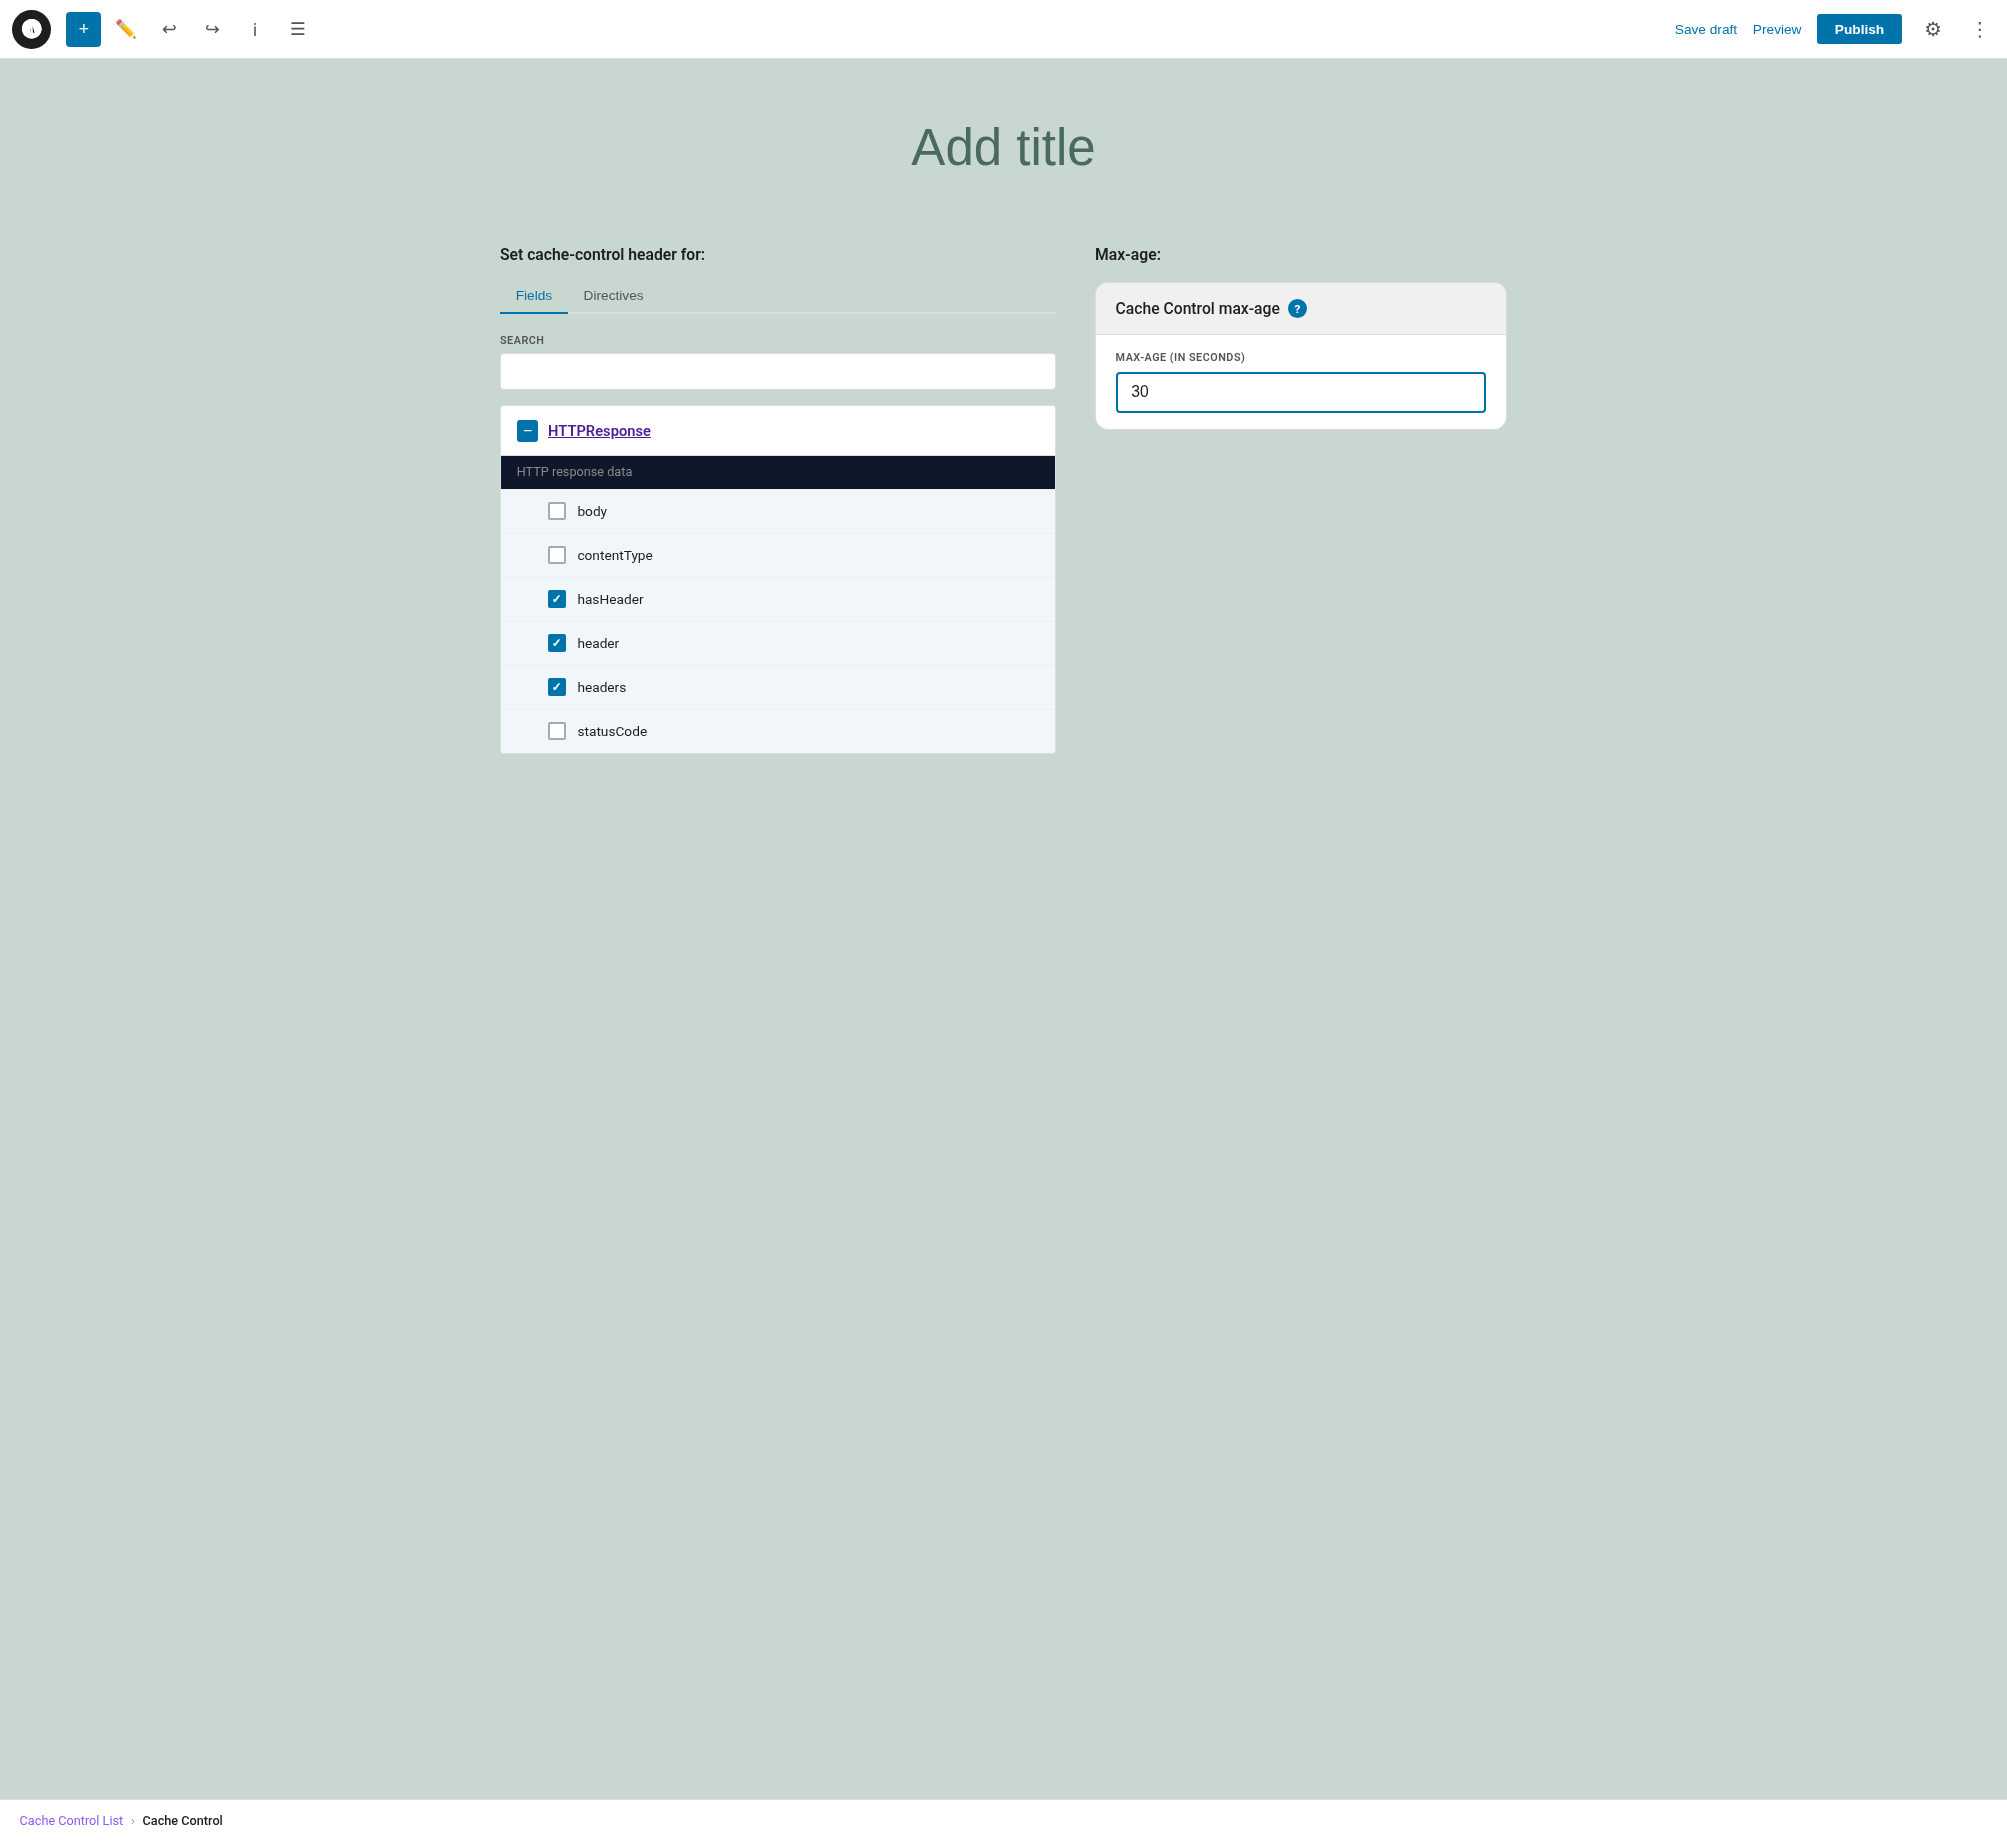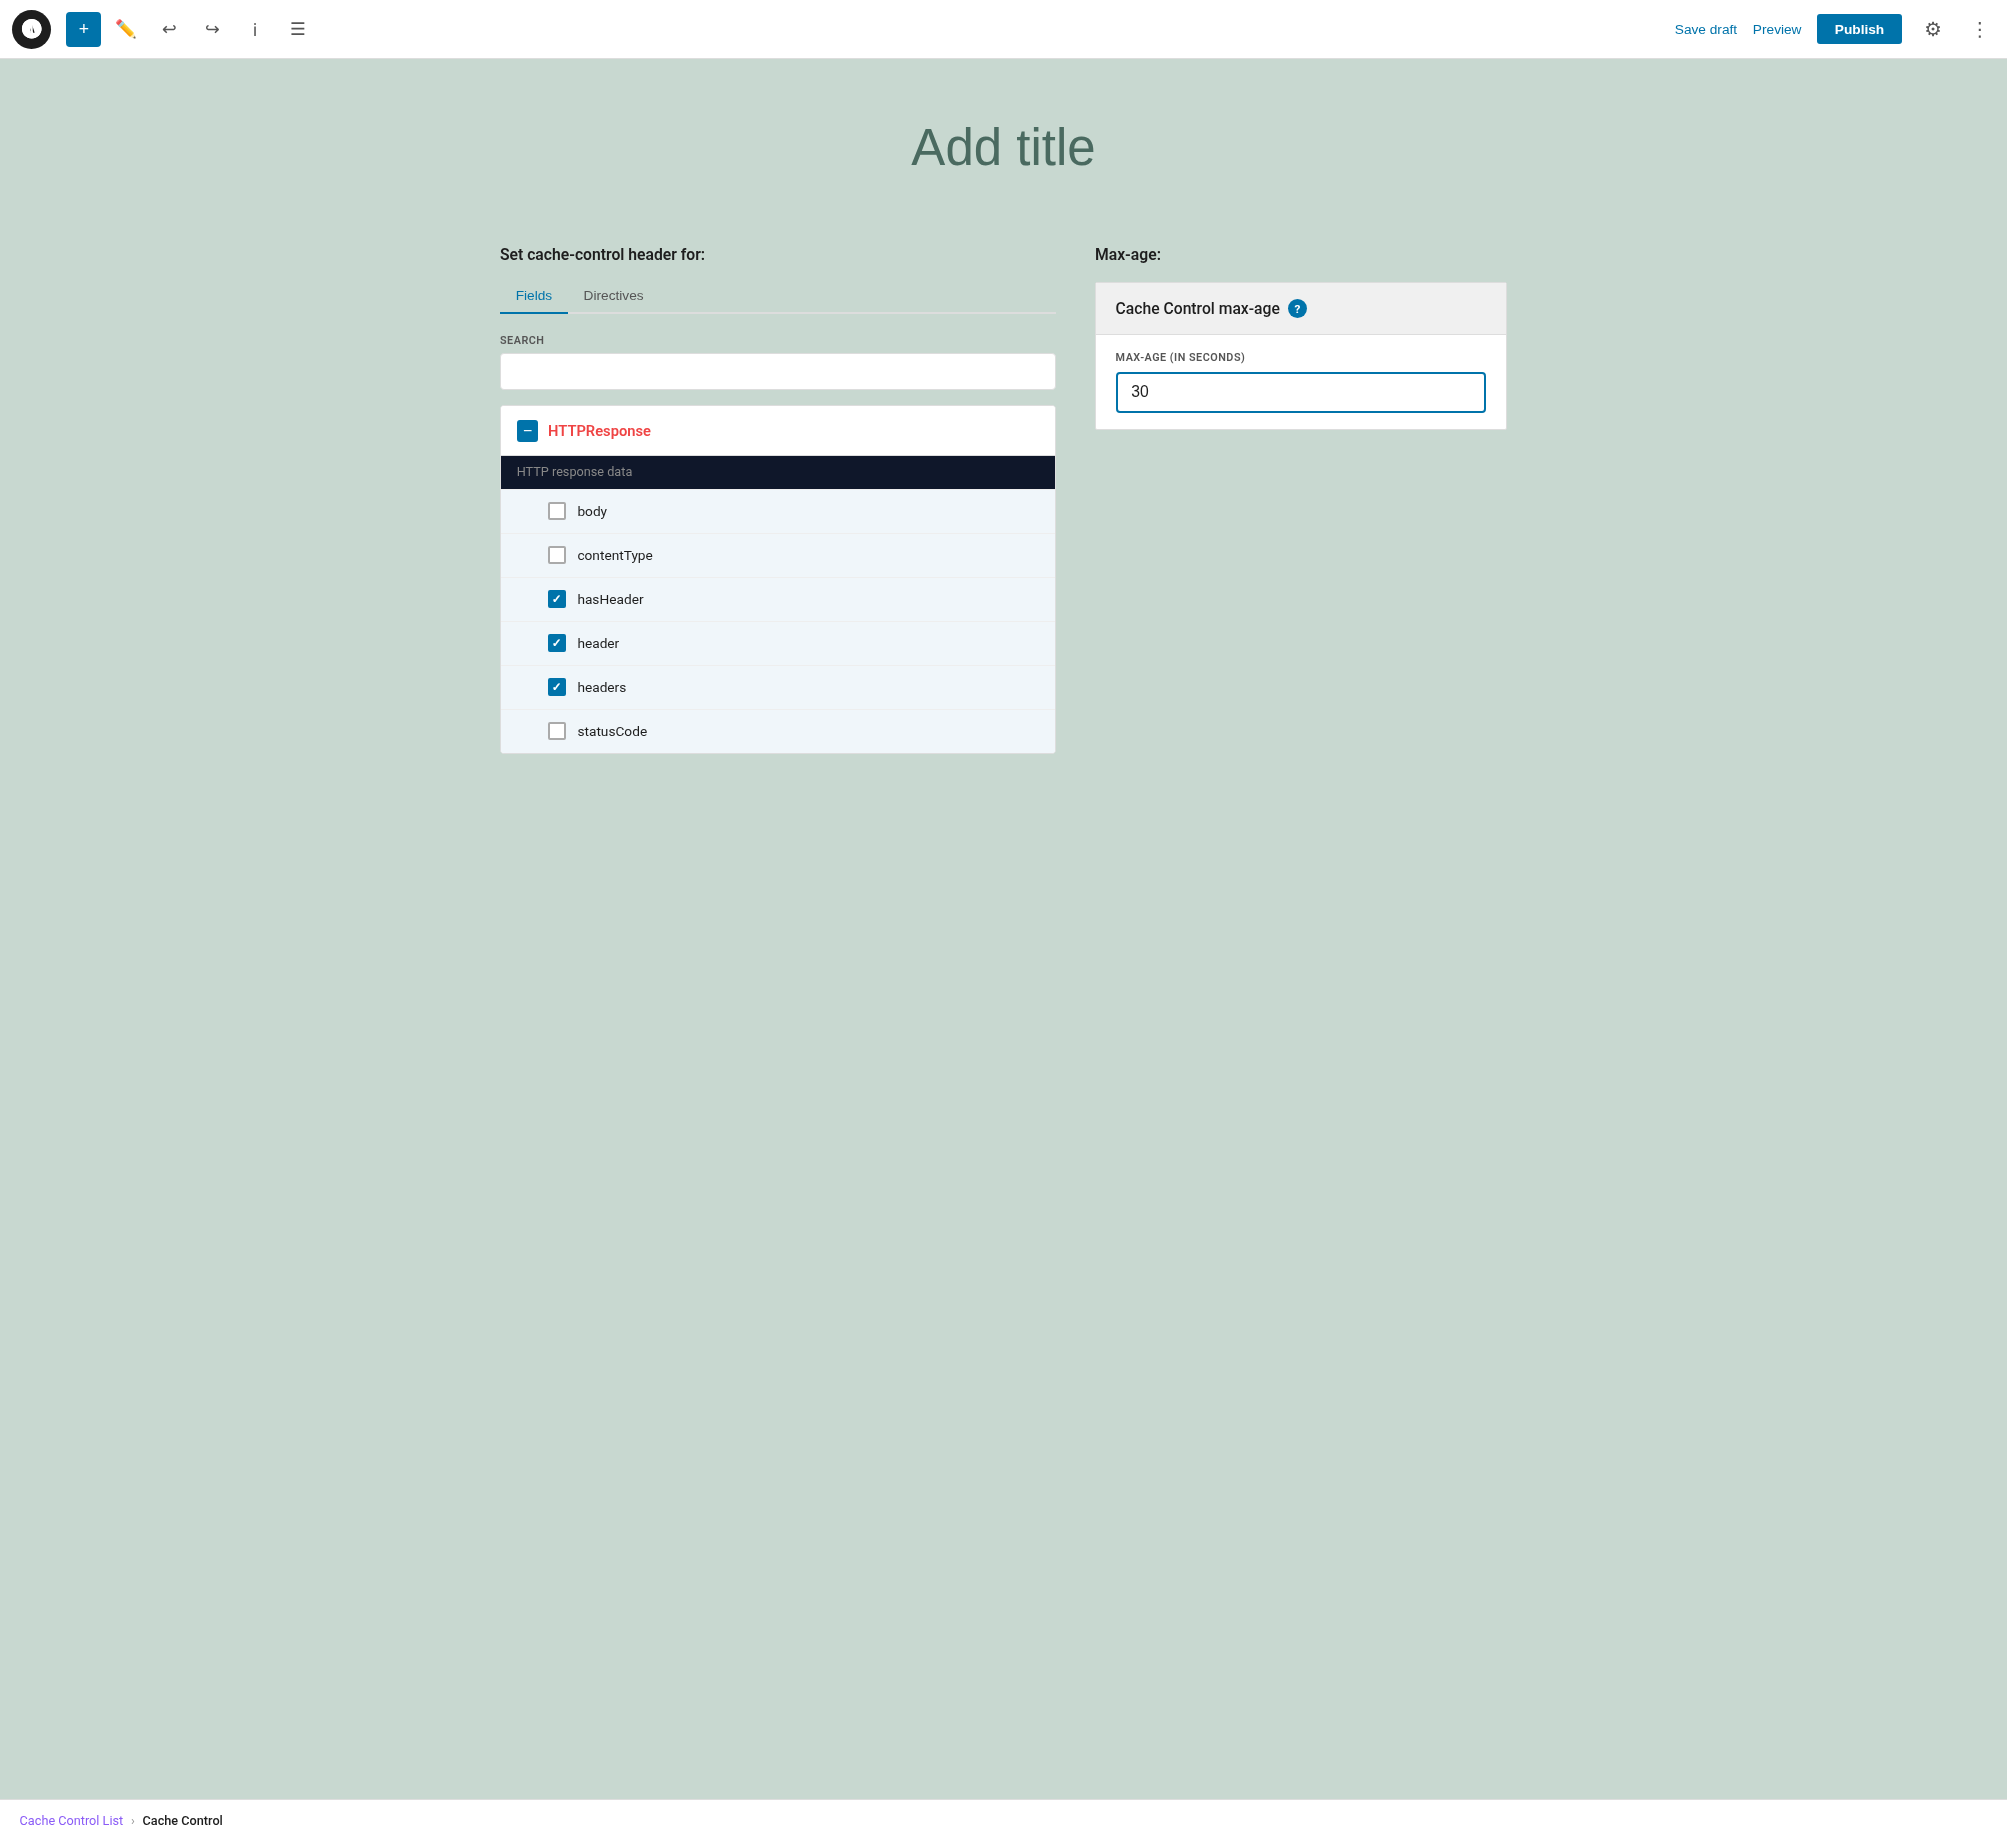--- a/index.html
+++ b/index.html
@@ -217,21 +217,22 @@
       display: flex;
       align-items: center;
       justify-content: center;
       color: #fff;
       font-size: 15.7px;
       flex-shrink: 0;
     }
     .group-name {
       font-size: 14.7px;
       font-weight: 600;
-      color: #ef4444;
+      color: #4c1d95;
+      text-decoration: underline;
     }
     .group-desc {
       font-size: 12.7px;
       color: #888;
       padding: 7.8px 15.7px 9.8px;
       background: #0f172a;
       border-bottom: 1px solid #eee;
     }
     .field-row {
       display: flex;
@@ -272,21 +273,21 @@
     
     .max-age-label {
       font-size: 15.7px;
       font-weight: 600;
       color: #1e1e1e;
       margin-bottom: 18px;
     }
     .right-panel {
       background: #fff;
       border: 1px solid #ddd;
-      border-radius: 2px;
+      border-radius: 13px;
       overflow: hidden;
     }
     .right-panel-header {
       background: #f0f0f0;
       padding: 15.7px 19.6px;
       display: flex;
       align-items: center;
       gap: 7.8px;
       border-bottom: 1px solid #ddd;
     }

